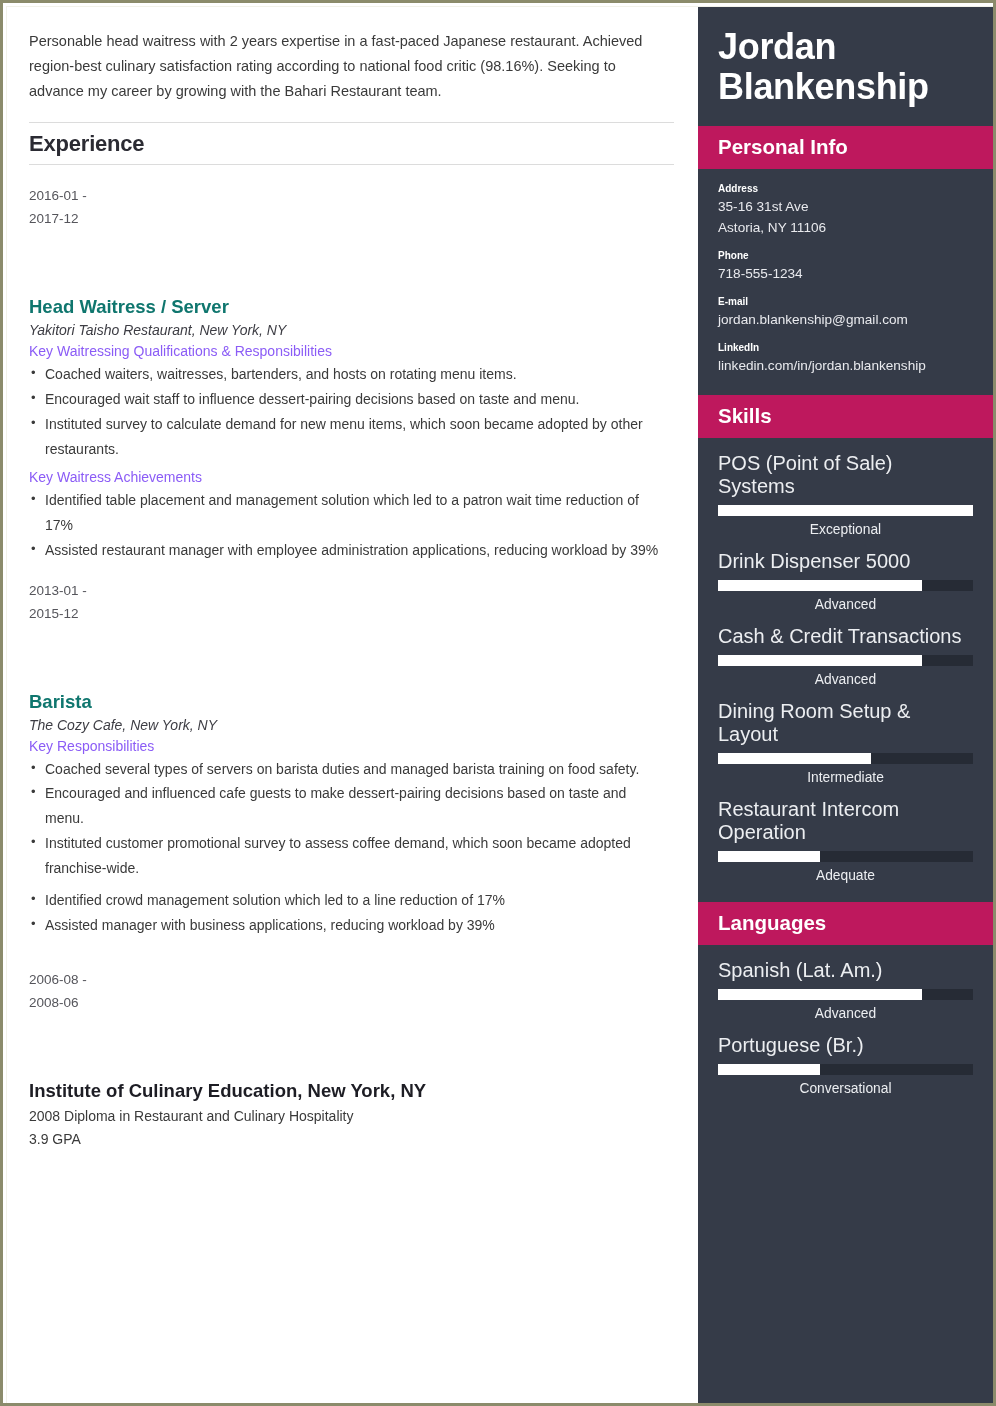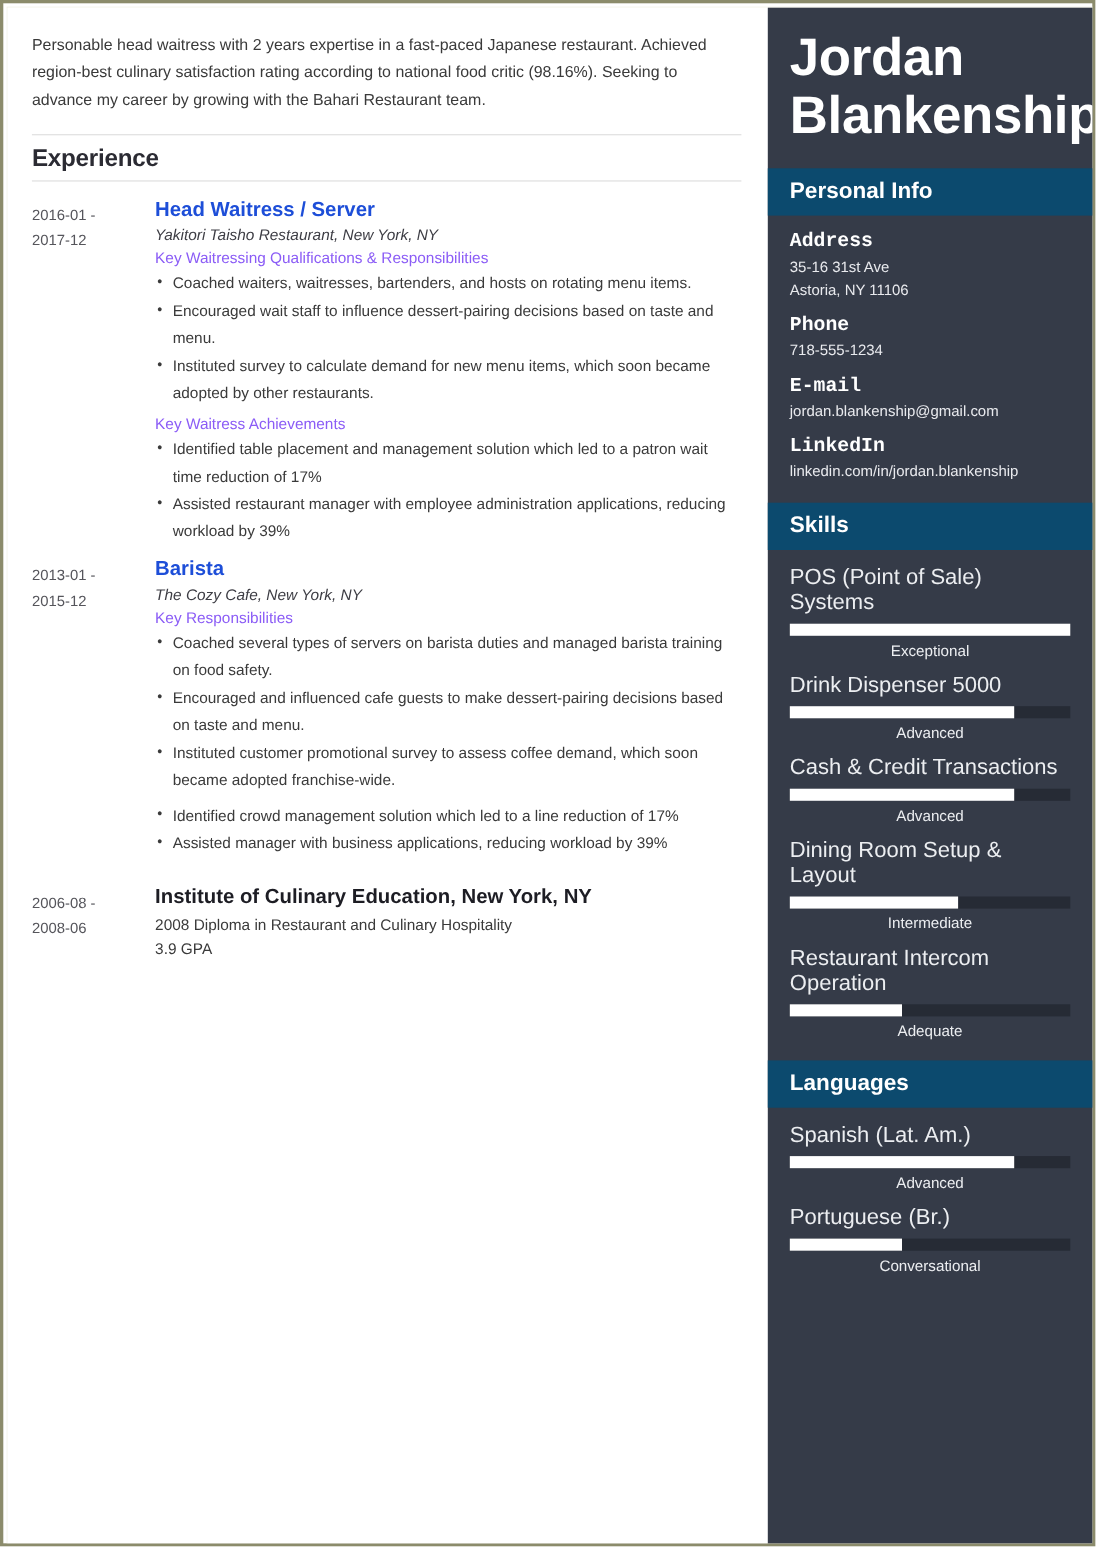--- a/index.html
+++ b/index.html
@@ -52,38 +52,39 @@
     margin: 0;
     font-size: 22px;
     font-weight: bold;
     color: #2b2b33;
     letter-spacing: -0.2px;
   }
 
   .entry {
     display: flex;
     margin-bottom: 4px;
+    flex-direction: column;
   }
   .entry .dates {
     width: 112px;
     flex: 0 0 112px;
     font-size: 13.5px;
     line-height: 1.72;
     color: #55555b;
     padding-top: 5px;
   }
   .entry .body {
     flex: 1 1 auto;
     padding-right: 8px;
   }
   .job-title {
     margin: 0 0 4px 0;
     font-size: 18.5px;
     font-weight: bold;
-    color: #1d4ed8;
+    color: #0f766e;
   }
   .edu-title {
     margin: 0 0 3px 0;
     font-size: 18.5px;
     font-weight: bold;
     color: #1d1d24;
   }
   .company {
     margin: 0 0 5px 0;
     font-size: 14px;
@@ -129,52 +130,51 @@
     width: 297px;
     flex: 0 0 297px;
     background: #353b48;
     color: #ffffff;
     box-sizing: border-box;
   }
   .sb-name-block {
     padding: 20px 22px 20px 20px;
   }
   .sb-name {
-    font-size: 48px;
+    font-size: 36px;
     font-weight: bold;
     line-height: 1.1;
     color: #ffffff;
     letter-spacing: -0.3px;
     margin: 0;
   }
   .sb-role {
     font-size: 20px;
     color: #f0f0f2;
     margin: 7px 0 0 0;
     font-weight: normal;
   }
   .sb-bar {
-    background: #0c4a6e;
+    background: #be185d;
     padding: 9px 20px 10px 20px;
   }
   .sb-bar h3 {
     margin: 0;
     font-size: 20.5px;
     font-weight: bold;
     color: #ffffff;
   }
   .sb-body {
     padding: 14px 22px 6px 20px;
   }
   .info-label {
-    font-size: 18px;
+    font-size: 10px;
     font-weight: bold;
     color: #ffffff;
     margin: 0 0 2px 0;
-    font-family: Liberation Mono, monospace;
   }
   .info-value {
     font-size: 13.6px;
     line-height: 1.55;
     color: #e9eaee;
     margin: 0;
   }
   .info-group { margin-bottom: 12px; }
 
   .meter-item { margin-bottom: 13px; }

